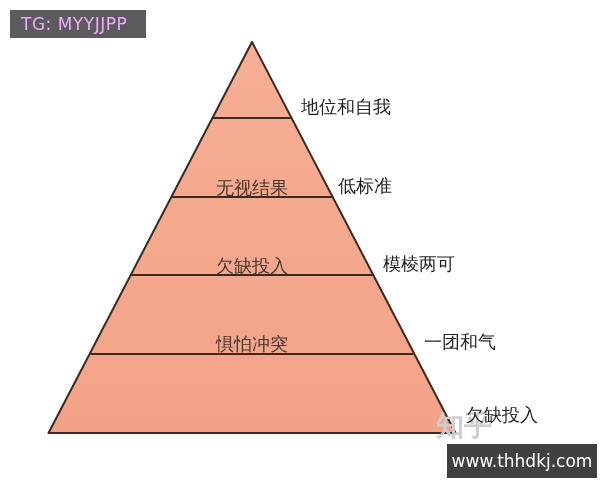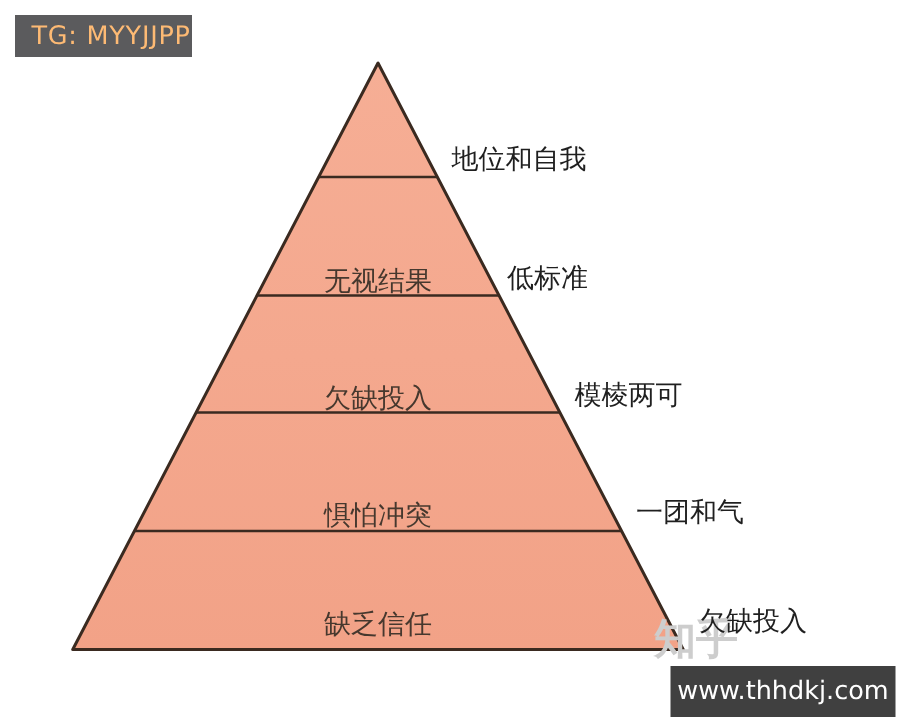--- a/index.html
+++ b/index.html
@@ -8,23 +8,23 @@
     background: #ffffff;
     font-family: "DejaVu Sans", "Liberation Sans", sans-serif;
     position: relative;
     overflow: hidden;
   }
   .canvas { position: absolute; inset: 0; }
 
   
   .tg-banner {
     position: absolute; left: 10px; top: 10px;
-    width: 118px; height: 28px;
+    width: 136px; height: 28px;
     background: #5B5B5D;
-    color: #fdba74;
+    color: #f0abfc;
     font-size: 17px;
     line-height: 28px;
     padding-left: 11px;
     letter-spacing: 0.5px;
     box-sizing: border-box;
   }
 
   
   .site-banner {
     position: absolute; left: 447px; top: 444px;
@@ -100,21 +100,20 @@
     <polygon points="252,42 48.5,433 455.5,433" fill="url(#pyrFill)" stroke="#3A2A20" stroke-width="2" stroke-linejoin="round"></polygon>
     <line x1="212.4" y1="118" x2="291.6" y2="118" stroke="#3A2A20" stroke-width="1.8"></line>
     <line x1="171.3" y1="197" x2="332.7" y2="197" stroke="#3A2A20" stroke-width="1.8"></line>
     <line x1="130.7" y1="275" x2="373.3" y2="275" stroke="#3A2A20" stroke-width="1.8"></line>
     <line x1="89.6" y1="354" x2="414.4" y2="354" stroke="#3A2A20" stroke-width="1.8"></line>
   </svg>
 
   <div class="tier-label tier-1">无视结果</div>
   <div class="tier-label tier-2">欠缺投入</div>
   <div class="tier-label tier-3">惧怕冲突</div>
-  <div class="tier-label tier-4">缺乏信任</div>
 
   <div class="side-label side-0">地位和自我</div>
   <div class="side-label side-1">低标准</div>
   <div class="side-label side-2">模棱两可</div>
   <div class="side-label side-3">一团和气</div>
   <div class="side-label side-4">欠缺投入</div>
 
   <div class="watermark">知乎</div>
 
   <div class="site-banner">www.thhdkj.com</div>

